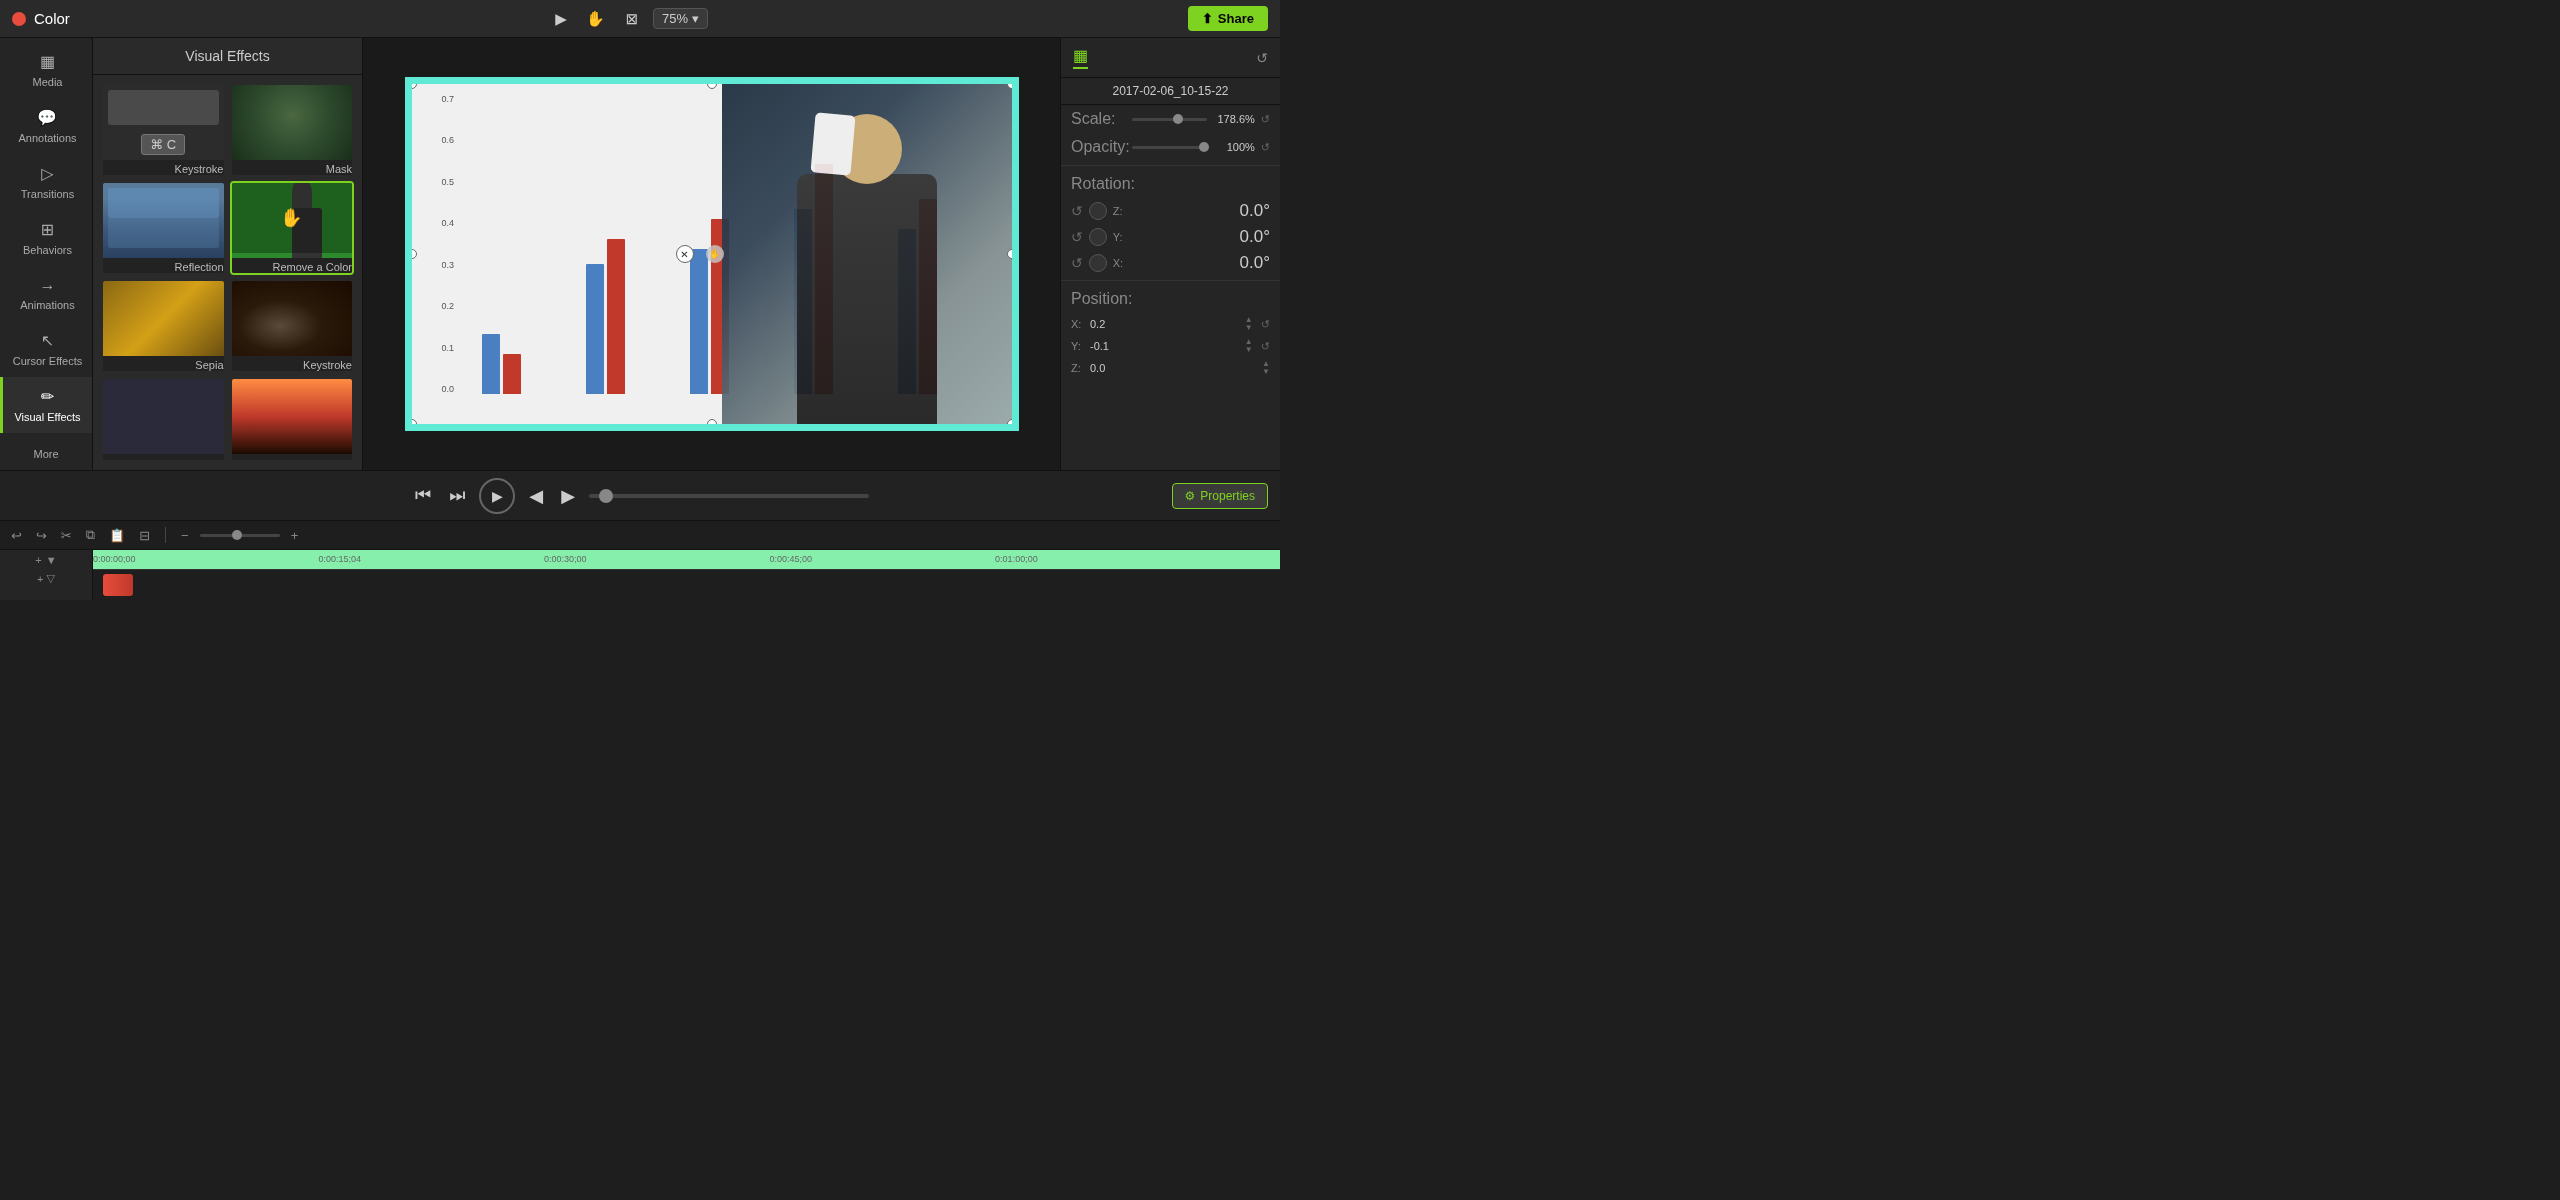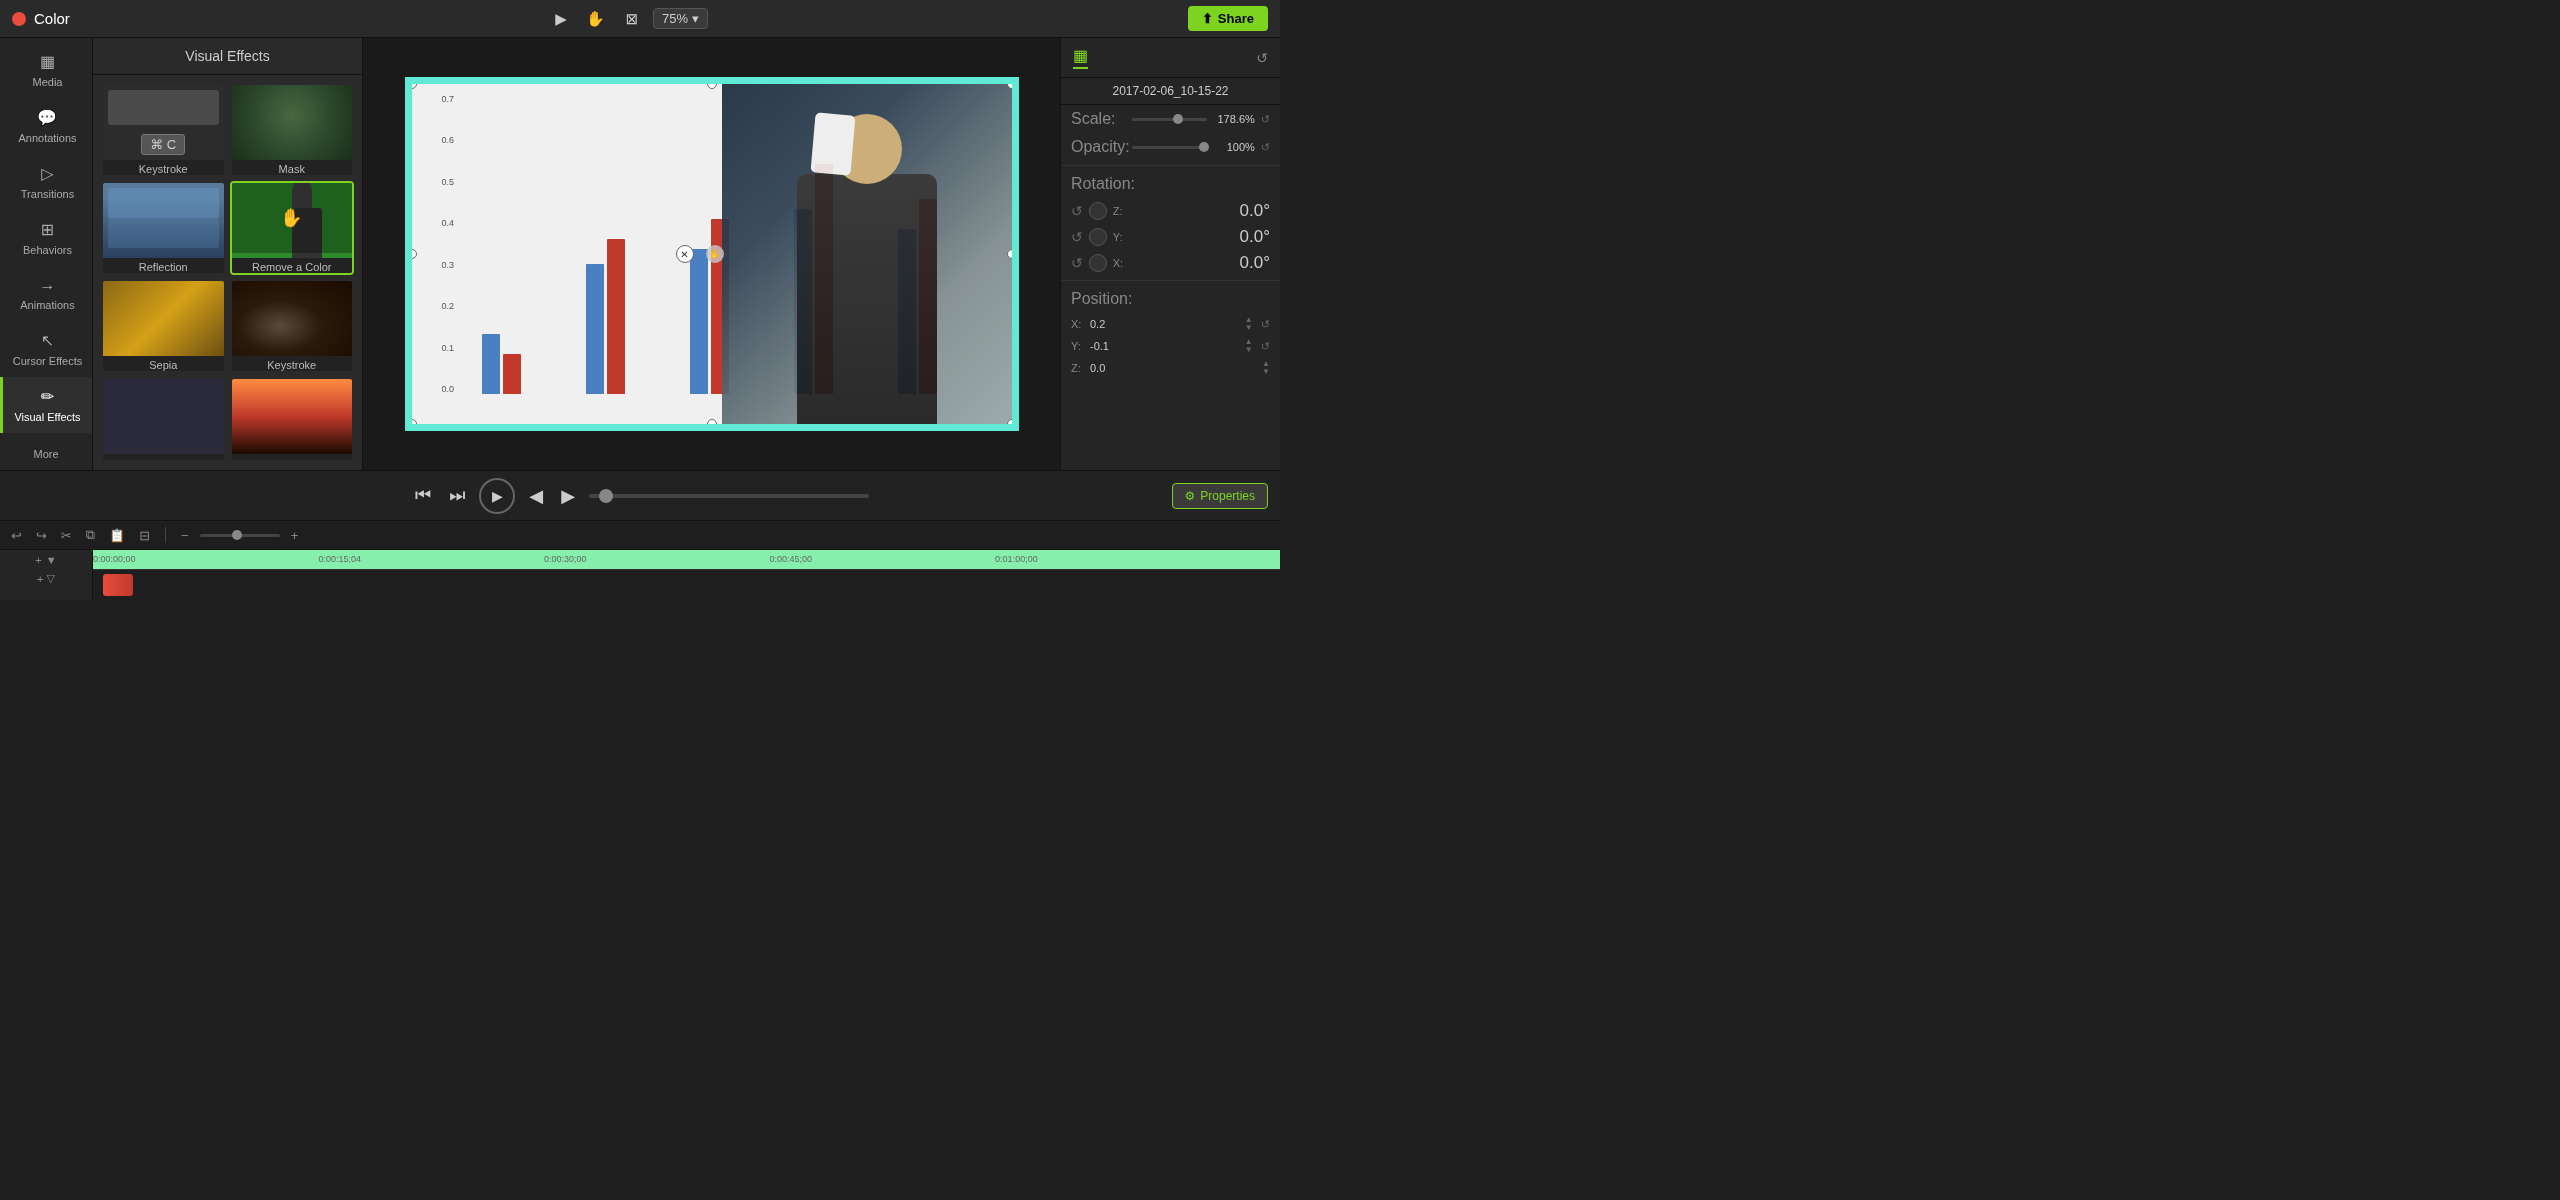--- a/index.html
+++ b/index.html
@@ -68,21 +68,21 @@
       cursor: pointer; border-radius: 4px; overflow: hidden;
       border: 2px solid transparent; position: relative;
     }
     .effect-item.selected { border-color: #7ed321; }
     .effect-thumb {
       width: 100%; height: 75px; object-fit: cover;
       display: block; background: #333;
     }
     .effect-label {
       background: #222; color: #bbb; font-size: 11px;
-      text-align: center; padding: 3px 0;
+      text-align: right; padding: 3px 0;
     }
     .effect-overlay {
       position: absolute; top: 0; left: 0; right: 0; bottom: 20px;
       display: flex; align-items: center; justify-content: center;
       font-size: 11px; color: #fff; background: rgba(0,0,0,0.3);
     }
 
     
     .canvas-area {
       flex: 1; background: #1a1a1a; display: flex; align-items: center;

